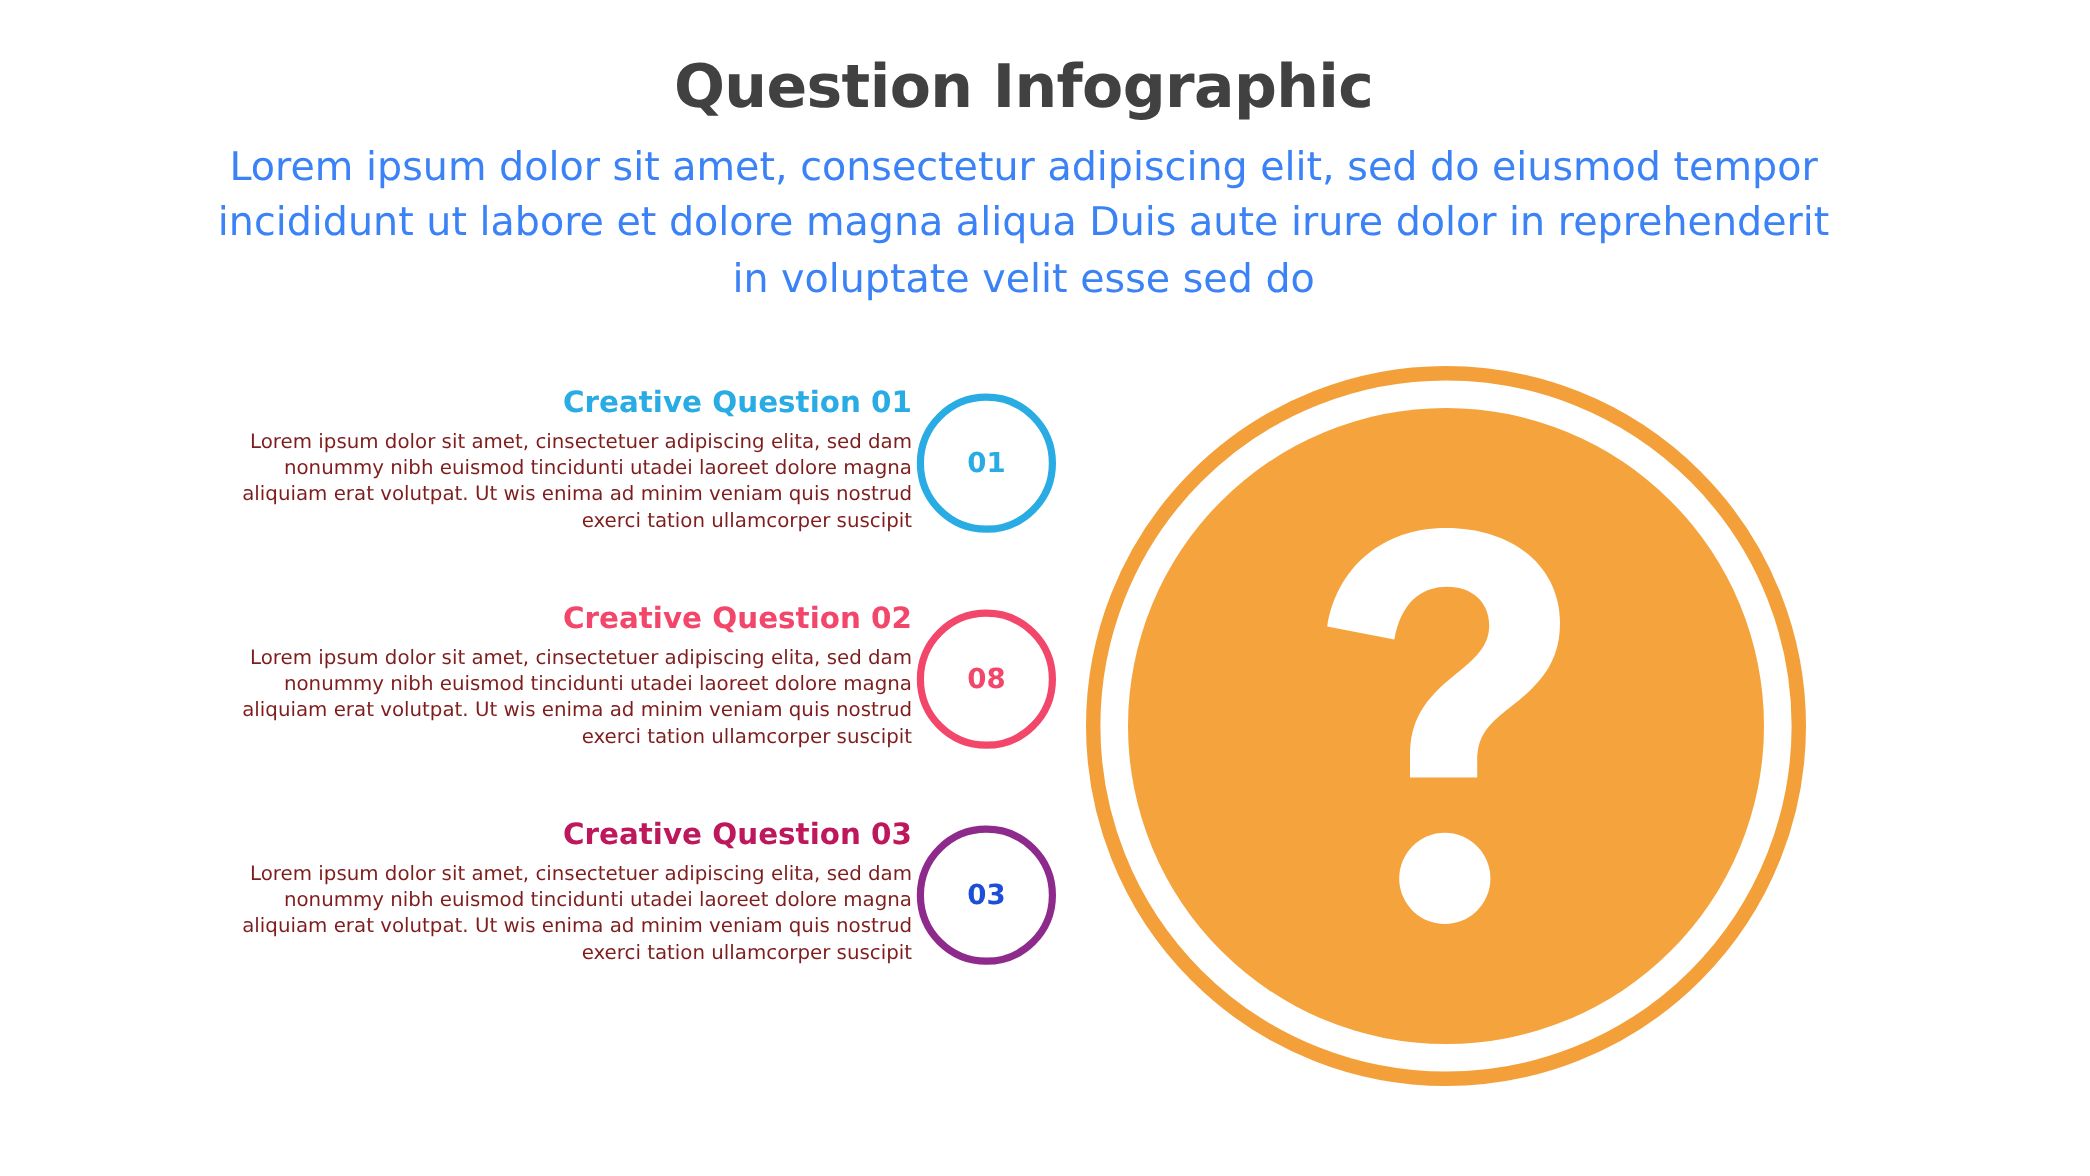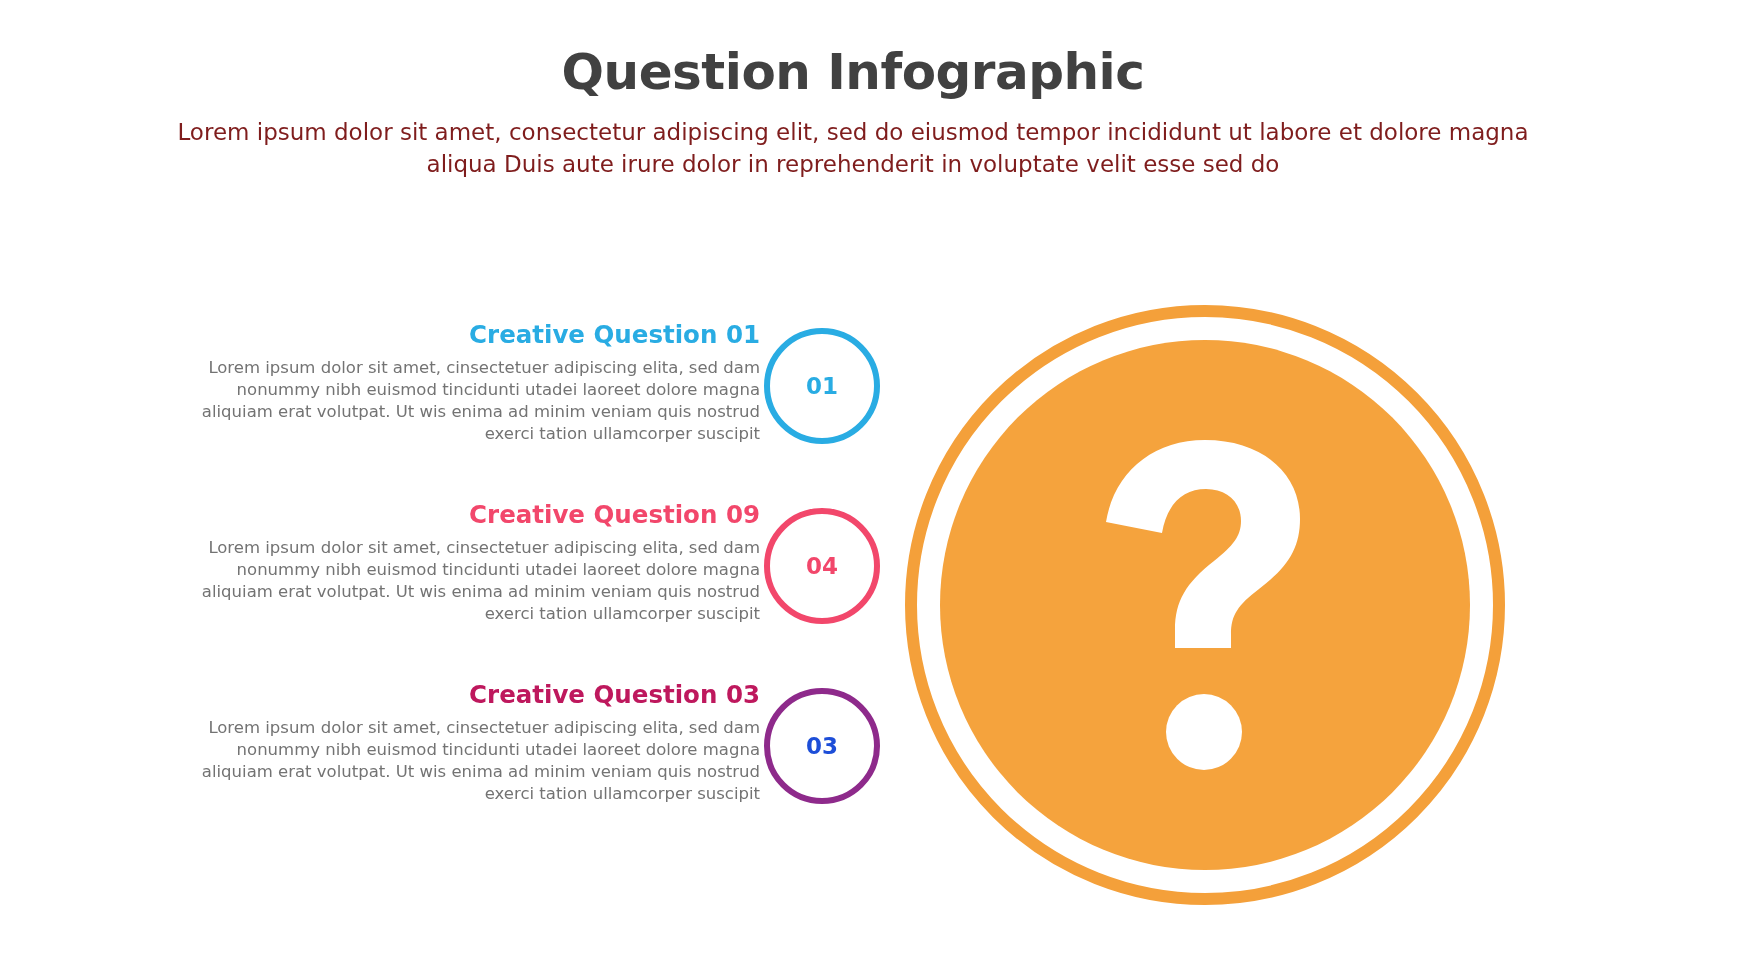--- a/index.html
+++ b/index.html
@@ -31,22 +31,22 @@
     font-size: 50px;
     font-weight: bold;
     color: #414141;
     letter-spacing: -0.5px;
     line-height: 1.15;
     margin: 0;
   }
   .subtitle {
     margin: 14px auto 0 auto;
     width: 1380px;
-    font-size: 23px;
-    color: #7f1d1d;
+    font-size: 33px;
+    color: #3b82f6;
     line-height: 1.42;
     text-align: center;
   }
 
   
   .items {
     position: absolute;
     left: 140px;
     top: 320px;
     width: 740px;
@@ -64,21 +64,21 @@
     text-align: right;
   }
   .item-title {
     font-size: 24.5px;
     font-weight: bold;
     line-height: 1.2;
     margin: 0 0 8px 0;
   }
   .item-desc {
     font-size: 16.5px;
-    color: #737373;
+    color: #7f1d1d;
     line-height: 1.32;
     margin: 0;
   }
   .badge {
     position: absolute;
     right: 0;
     top: 8px;
     width: 116px;
     height: 116px;
     border-radius: 50%;
@@ -153,25 +153,25 @@
         <div class="item-title" style="color:#29ace3">Creative Question 01</div>
         <div class="item-desc">Lorem ipsum dolor sit amet, cinsectetuer adipiscing elita, sed dam nonummy nibh euismod tincidunti utadei laoreet dolore magna aliquiam erat volutpat. Ut wis enima ad minim veniam quis nostrud exerci tation ullamcorper suscipit</div>
       </div>
       <div class="badge" style="border-color:#29ace3">
         <span class="badge-num" style="color:#29ace3">01</span>
       </div>
     </div>
 
     <div class="item">
       <div class="item-text">
-        <div class="item-title" style="color:#f2476b">Creative Question 09</div>
+        <div class="item-title" style="color:#f2476b">Creative Question 02</div>
         <div class="item-desc">Lorem ipsum dolor sit amet, cinsectetuer adipiscing elita, sed dam nonummy nibh euismod tincidunti utadei laoreet dolore magna aliquiam erat volutpat. Ut wis enima ad minim veniam quis nostrud exerci tation ullamcorper suscipit</div>
       </div>
       <div class="badge" style="border-color:#f2476b">
-        <span class="badge-num" style="color:#f2476b">04</span>
+        <span class="badge-num" style="color:#f2476b">08</span>
       </div>
     </div>
 
     <div class="item">
       <div class="item-text">
         <div class="item-title" style="color:#be185d">Creative Question 03</div>
         <div class="item-desc">Lorem ipsum dolor sit amet, cinsectetuer adipiscing elita, sed dam nonummy nibh euismod tincidunti utadei laoreet dolore magna aliquiam erat volutpat. Ut wis enima ad minim veniam quis nostrud exerci tation ullamcorper suscipit</div>
       </div>
       <div class="badge" style="border-color:#8e2a8b">
         <span class="badge-num" style="color:#1d4ed8">03</span>

